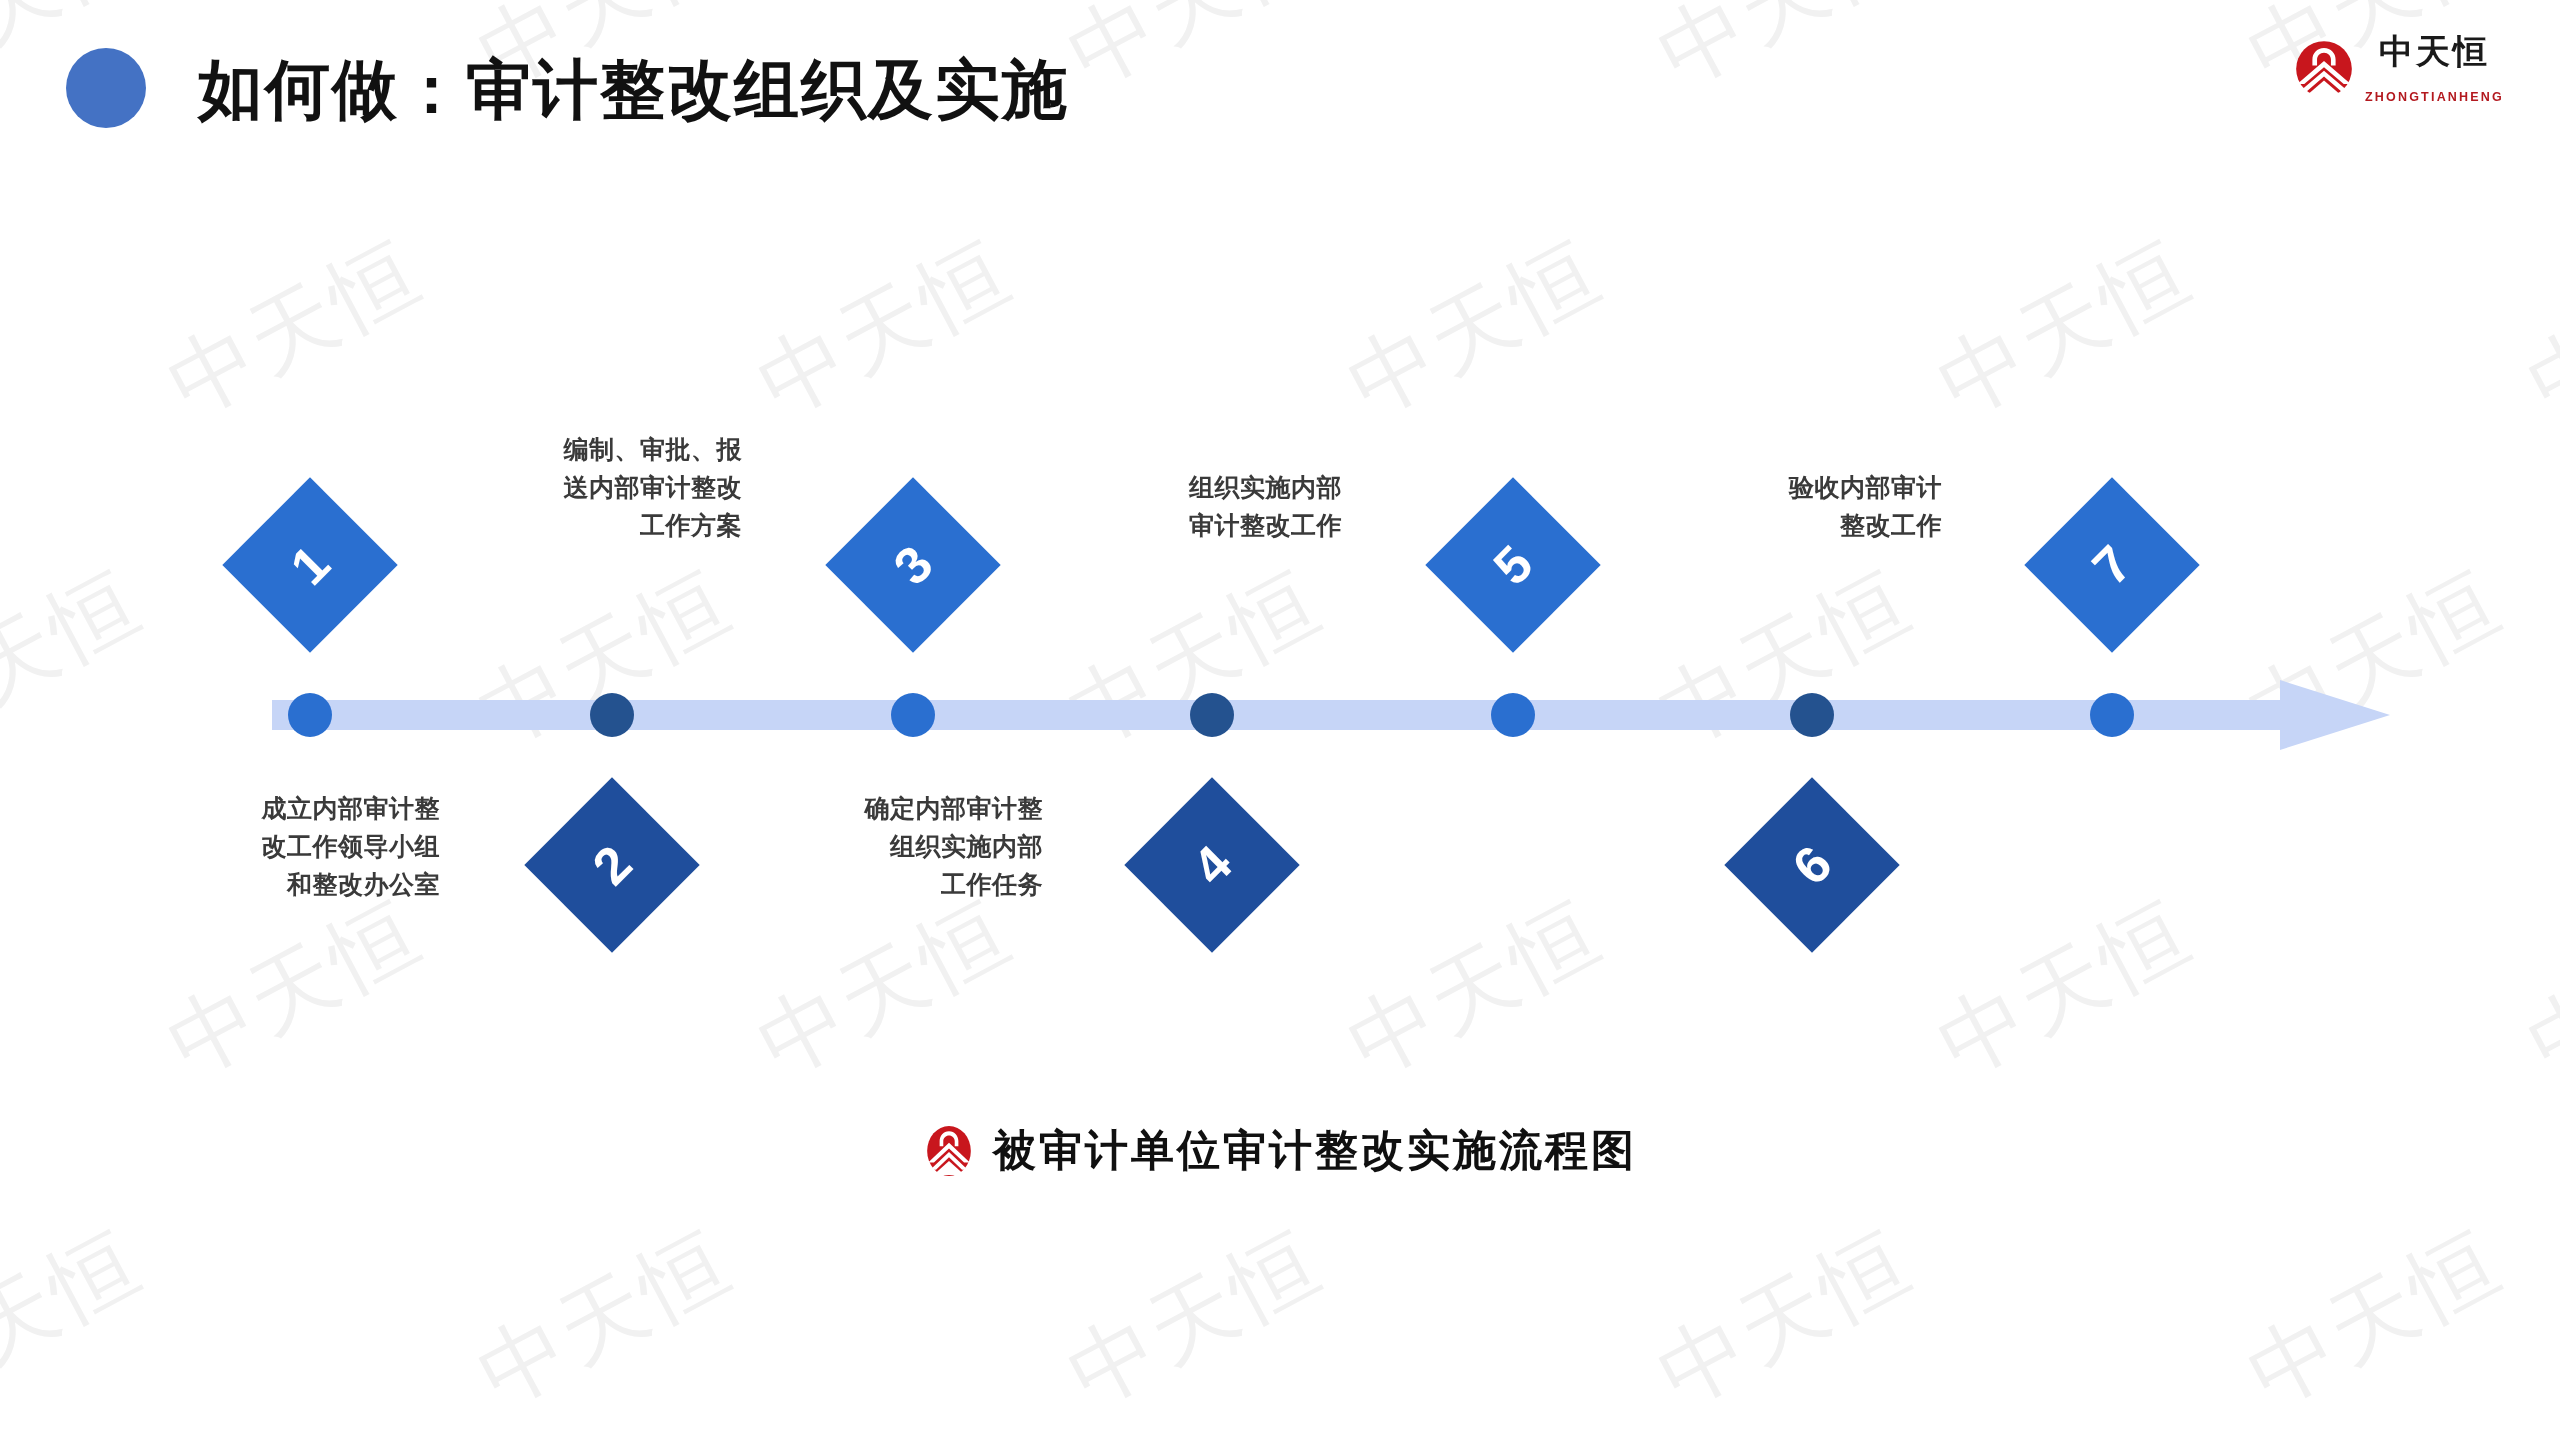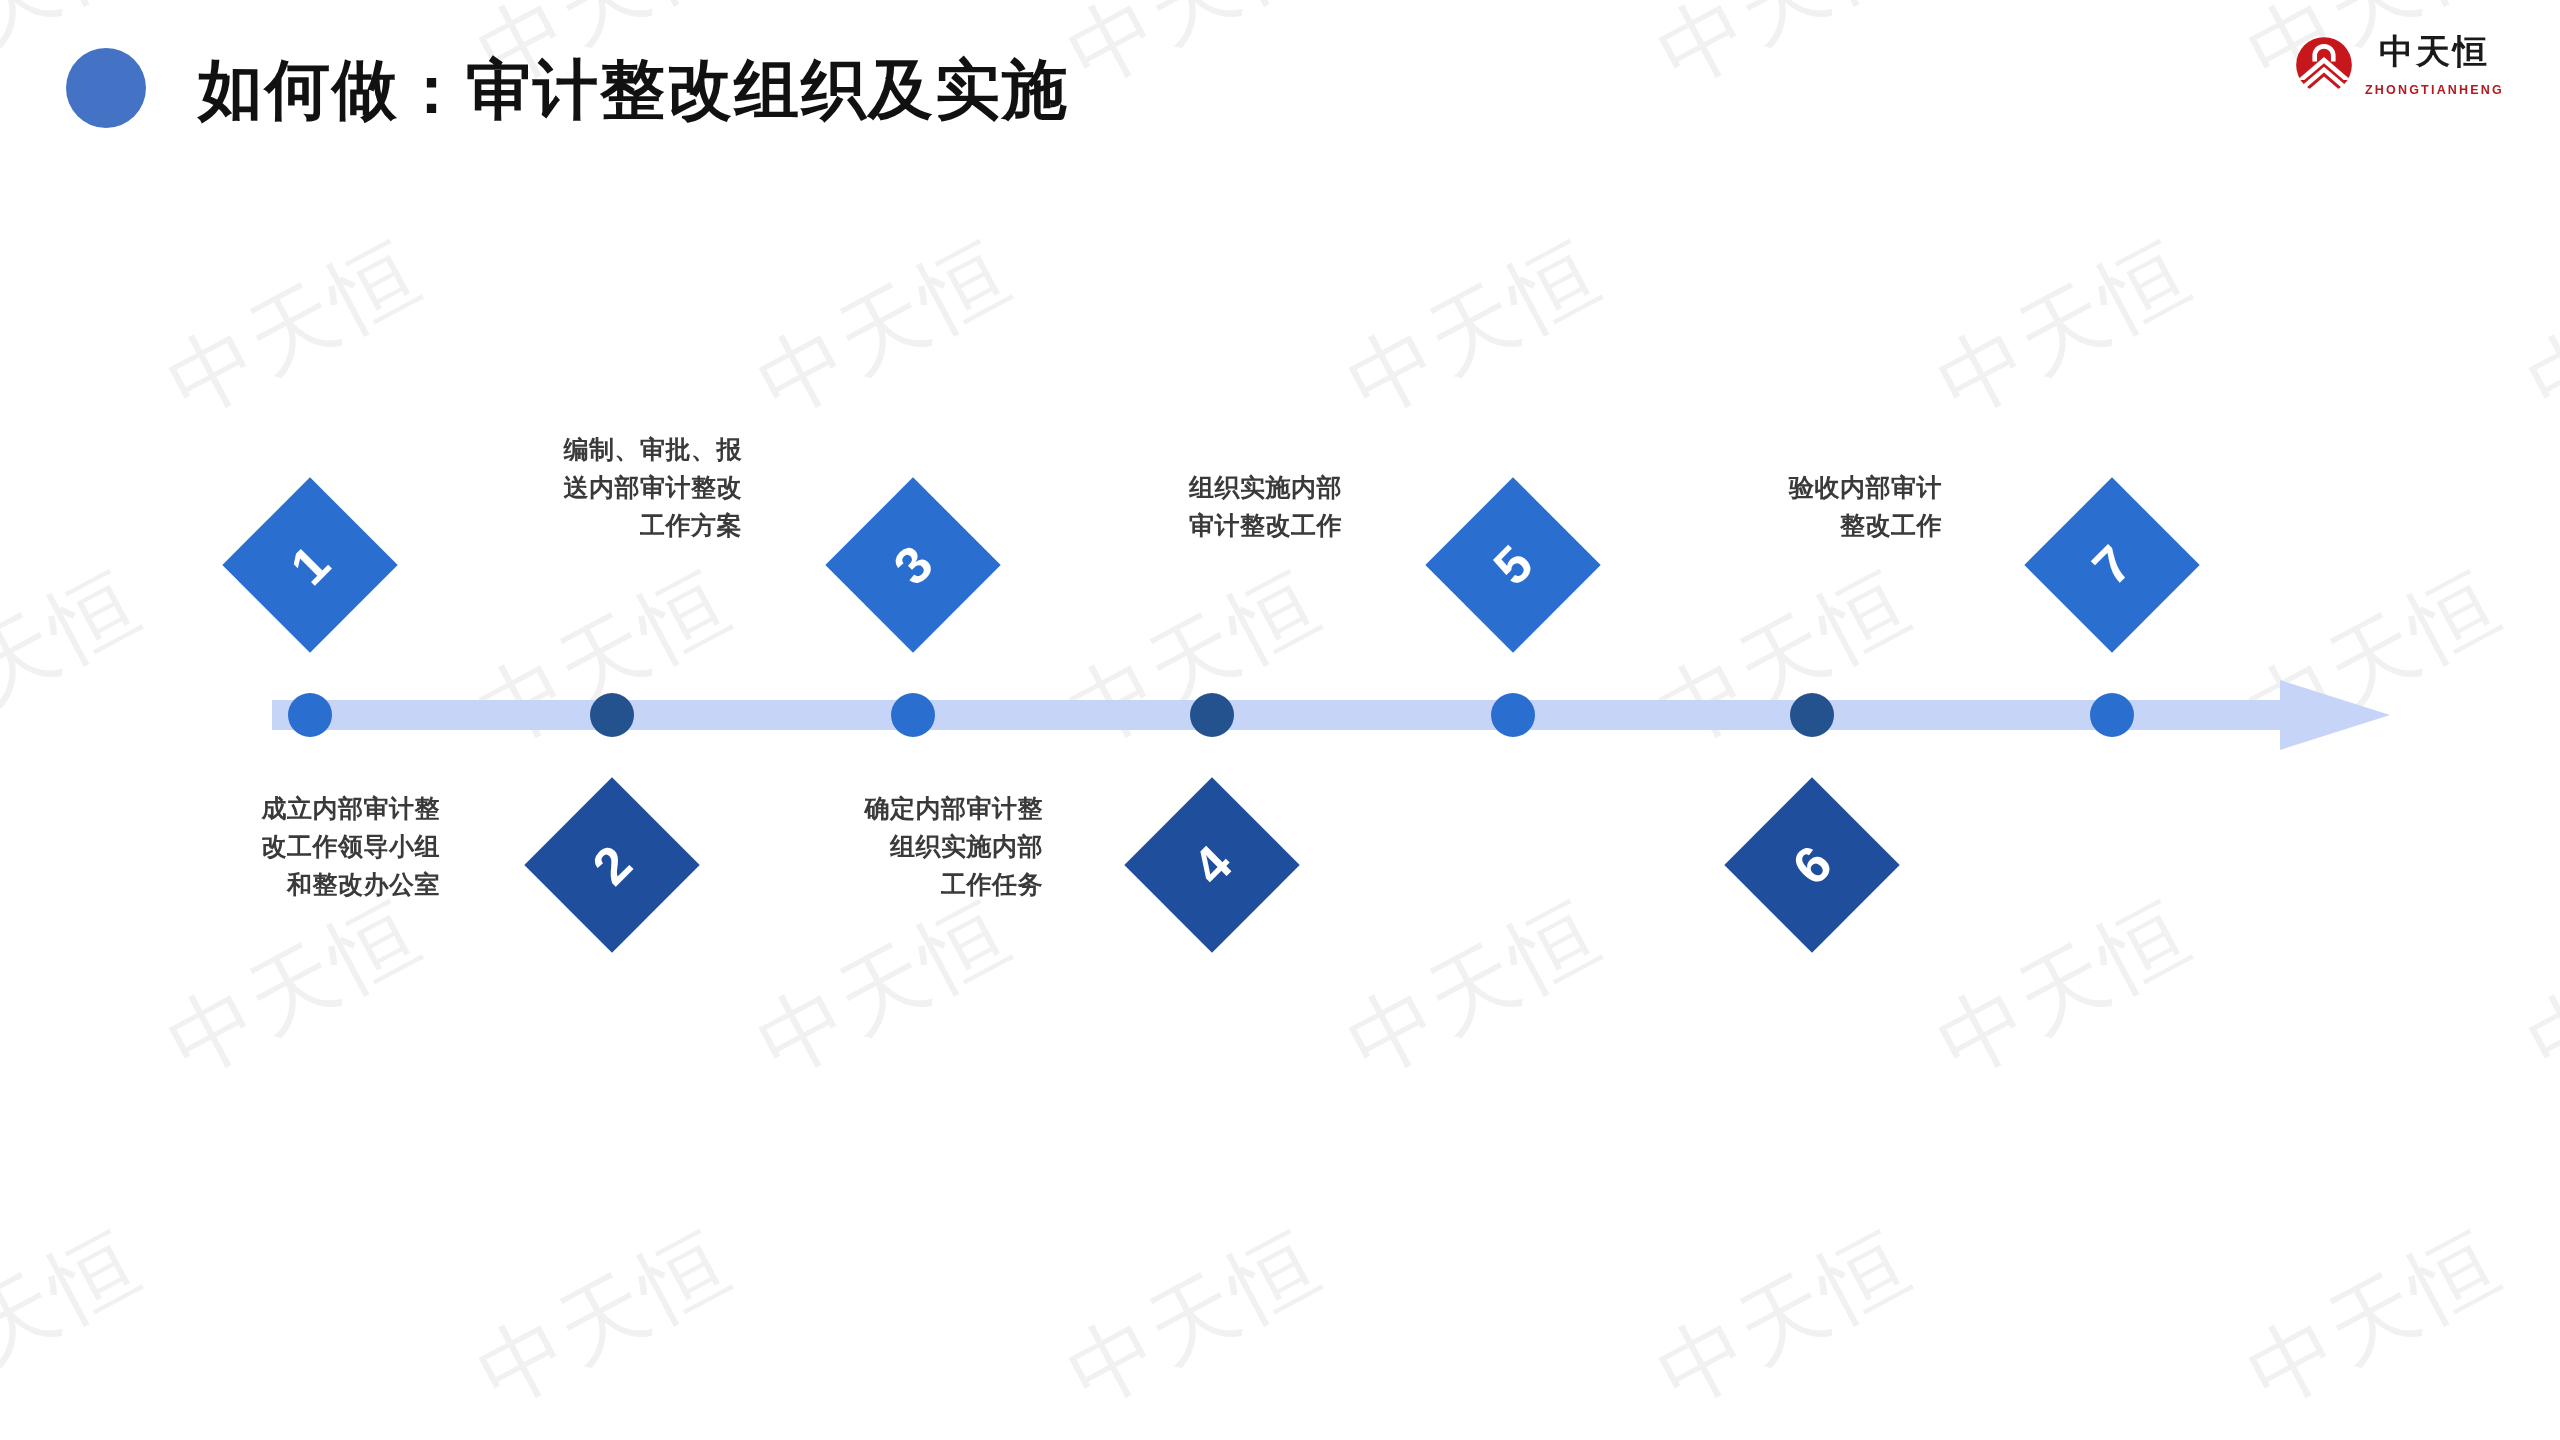--- a/index.html
+++ b/index.html
@@ -90,21 +90,21 @@
     color: #1a1a1a;
     letter-spacing: 3px;
     line-height: 1;
   }
   #brand-en {
     font-family: "Liberation Sans", sans-serif;
     font-size: 12.5px;
     font-weight: 700;
     color: #b3191f;
     letter-spacing: 2.2px;
-    margin-top: 16px;
+    margin-top: 23px;
     line-height: 1;
   }
 
   
   #timeline {
     position: absolute;
     left: 0;
     top: 0;
     width: 2560px;
     height: 1440px;
@@ -298,14 +298,24 @@
       <div class="diamond-num" style="left: 1750px; top: 803px; position: absolute; z-index: 5;">6</div>
       <div class="step-label" style="width: 260px; left: 1682px; top: 469px;">
         <div>验收内部审计</div>
         <div>整改工作</div>
       </div>
       <div class="node-dot light" style="left: 2090px;"></div>
       <div class="diamond light" style="left: 2050px; top: 503px;"></div>
       <div class="diamond-num" style="left: 2050px; top: 503px; position: absolute; z-index: 5;">7</div>
     </div>
 
+  <div id="caption">
+    <svg id="caption-mark" viewBox="0 0 100 100">
+      <ellipse cx="50" cy="50" rx="42" ry="48" fill="#c8161d"></ellipse>
+      <path d="M50 12 C 61 12 68 21 68 31 L 68 41 L 61 41 L 61 31 C 61 25 56 20 50 20 C 44 20 39 25 39 31 L 39 41 L 32 41 L 32 31 C 32 21 39 12 50 12 Z" fill="#ffffff"></path>
+      <path d="M50 34 L 90 72 L 79 72 L 50 45 L 21 72 L 10 72 Z" fill="#ffffff"></path>
+      <path d="M50 52 L 86 86 L 75 86 L 50 62 L 25 86 L 14 86 Z" fill="#ffffff"></path>
+      <path d="M50 69 L 80 96 L 20 96 Z" fill="#ffffff"></path>
+    </svg>
+    <div id="caption-text">被审计单位审计整改实施流程图</div>
+  </div>
 
 </div>
 
 </body></html>

